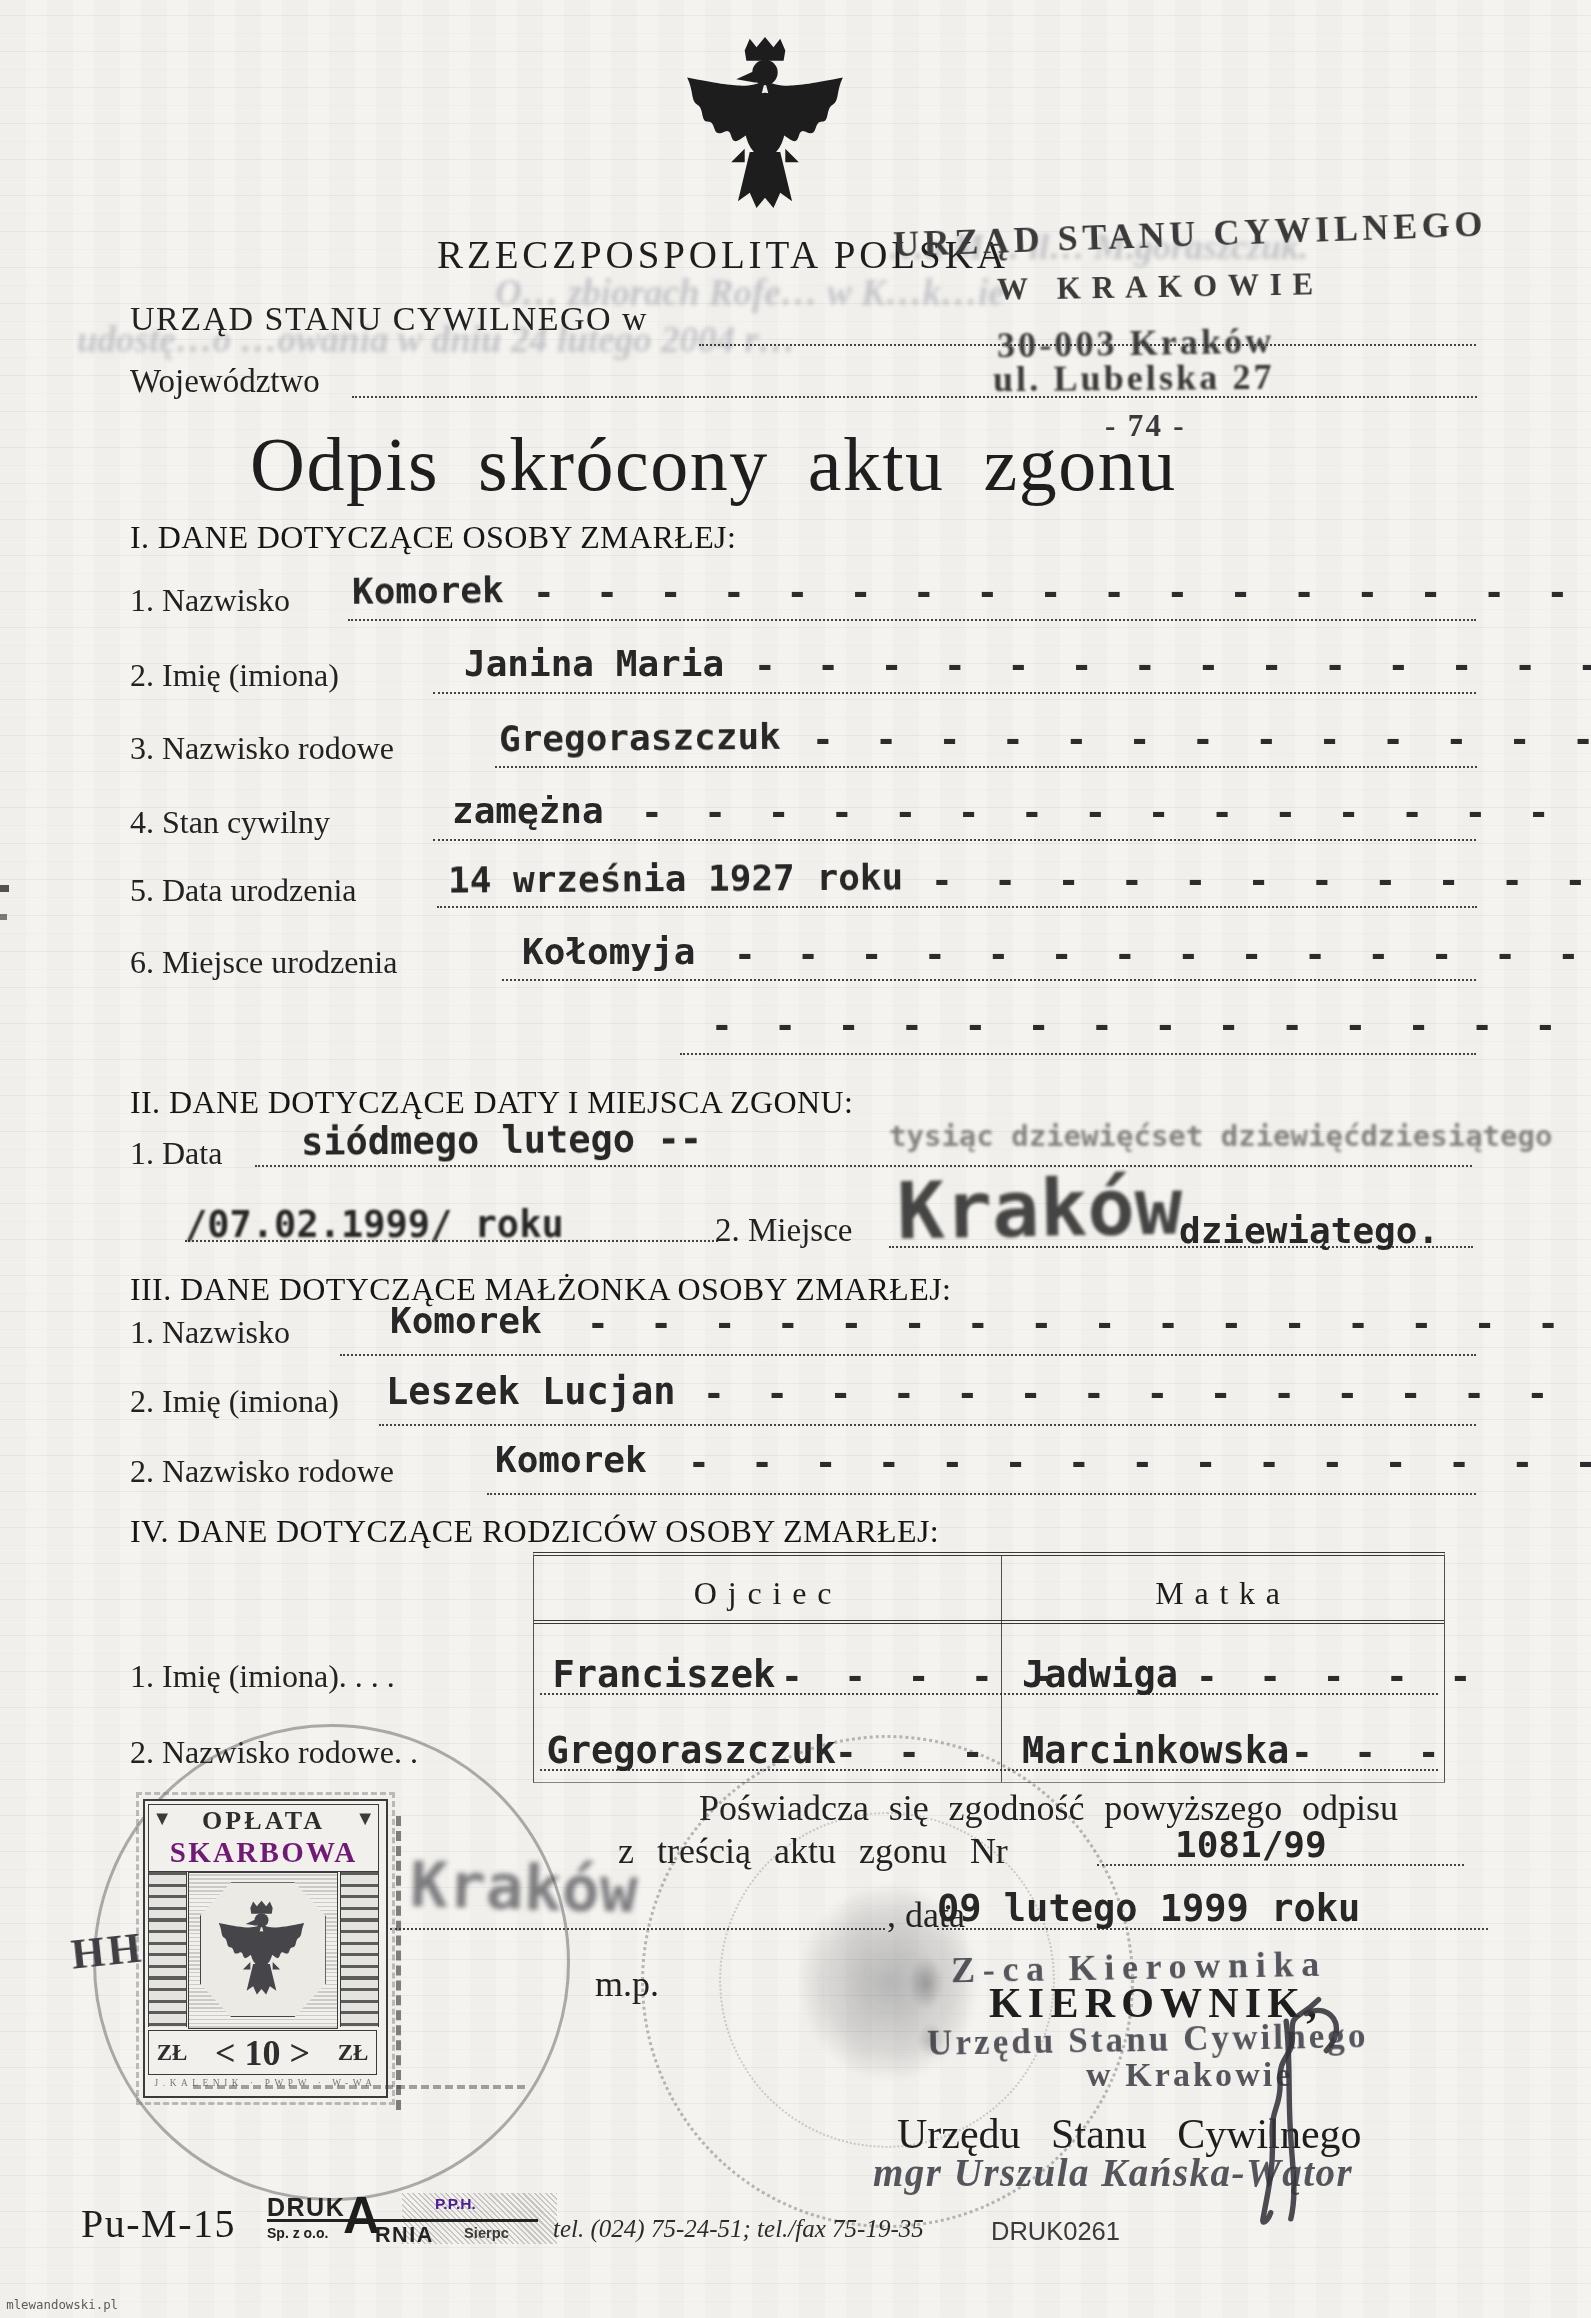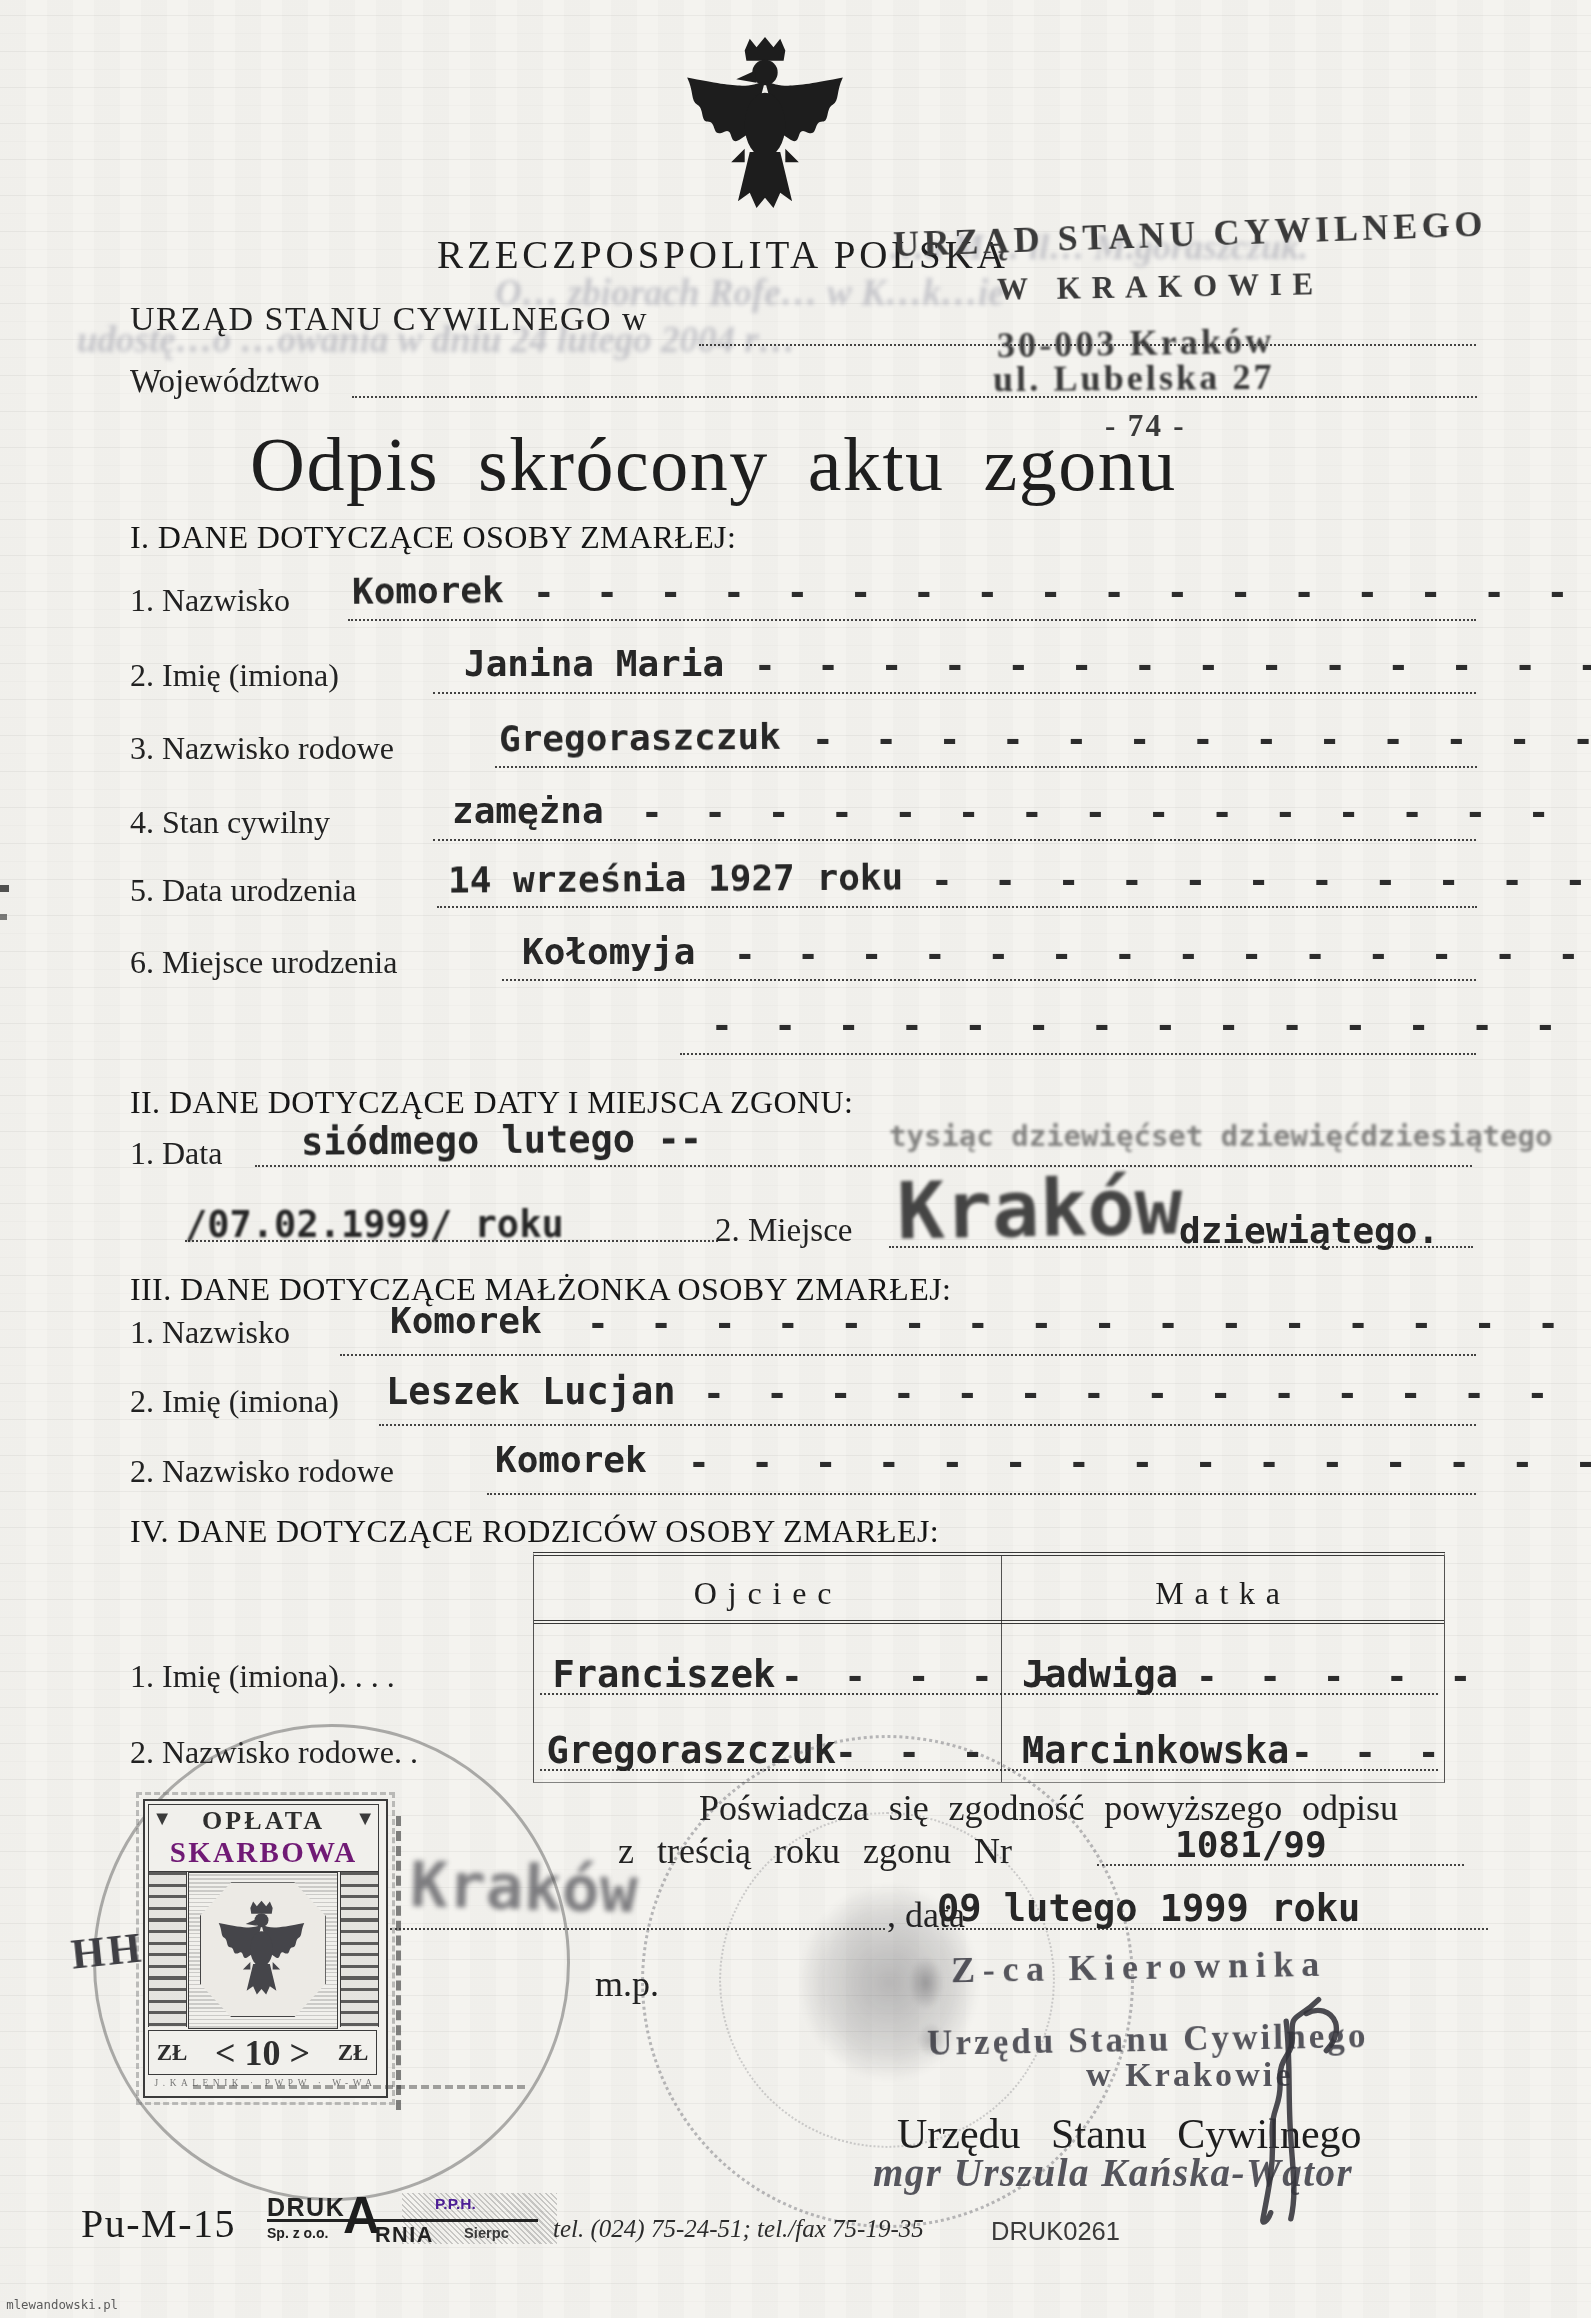--- a/index.html
+++ b/index.html
@@ -157,32 +157,33 @@
     <div class="abs tw" style="left:12.4px;top:173px;font-size:37px;">Gregoraszczuk</div>
     <div class="abs filler" style="left:301px;top:176px;">- - - -</div>
     <div class="abs tw" style="left:488px;top:173px;font-size:37px;">Marcinkowska</div>
     <div class="abs filler" style="left:757px;top:176px;">- - -</div>
     <div class="abs dots" style="left:6.2px;top:213px;width:898px;"></div>
   </div>
   <div class="abs lbl" style="left:130px;top:1658px;font-size:32px;">1. Imię (imiona). . . .</div>
   <div class="abs lbl" style="left:130px;top:1734px;font-size:32px;">2. Nazwisko rodowe. .</div>
 
   <div class="abs lbl" style="left:699px;top:1787px;font-size:36px;word-spacing:10.8px;">Poświadcza się zgodność powyższego odpisu</div>
-  <div class="abs lbl" style="left:618px;top:1830px;font-size:36px;word-spacing:14px;">z treścią roku zgonu Nr</div>
+  <div class="abs lbl" style="left:618px;top:1830px;font-size:36px;word-spacing:14px;">z treścią aktu zgonu Nr</div>
   <div class="abs dots" style="left:1097px;top:1864px;width:367px;"></div>
   <div class="abs tw" style="left:1175px;top:1824px;font-size:36px;">1081/99</div>
 
   <div class="abs tw" style="left:410px;top:1851px;font-size:63px;filter:blur(2.5px);opacity:.7;color:#4c4c52;transform:rotate(1.5deg);">Kraków</div>
   <div class="abs dots" style="left:390px;top:1928px;width:495px;"></div>
   <div class="abs lbl" style="left:887px;top:1894px;font-size:36px;">, data</div>
   <div class="abs tw" style="left:937px;top:1887px;font-size:37px;">09 lutego 1999 roku</div>
   <div class="abs dots" style="left:937px;top:1928px;width:551px;"></div>
   <div class="abs lbl" style="left:595px;top:1963px;font-size:36px;">m.p.</div>
 
   <div class="abs graystamp" style="left:951px;top:1946px;font-size:36px;letter-spacing:7.7px;transform:rotate(-1deg);">Z-ca Kierownika</div>
+  <div class="abs serif" style="left:989px;top:1979px;font-size:42px;font-weight:bold;letter-spacing:6.2px;white-space:nowrap;filter:blur(0.2px);">KIEROWNIK,</div>
   <div class="abs graystamp" style="left:927px;top:2020px;font-size:35px;letter-spacing:3.1px;transform:rotate(-1deg);">Urzędu Stanu Cywilnego</div>
   <div class="abs graystamp" style="left:1086px;top:2056px;font-size:34px;letter-spacing:3.1px;">w Krakowie</div>
   <div class="abs serif" style="left:897px;top:2110px;font-size:42px;word-spacing:20px;white-space:nowrap;filter:blur(0.2px);">Urzędu Stanu Cywilnego</div>
   <div class="abs graystamp" style="left:873px;top:2150px;font-size:39px;font-style:italic;letter-spacing:1.5px;">mgr Urszula Kańska-Wątor</div>
 
   <svg class="abs sig" viewBox="0 0 250 310" style="left:1175px;top:1990px;width:193px;height:240px;filter:blur(0.3px);">
     <path d="M186,12 C158,40 150,28 152,58 C154,86 134,84 136,118 C138,150 124,152 126,190 C128,232 120,262 114,296 C112,304 120,300 124,288"></path>
     <path d="M144,40 C150,90 146,140 150,190 C152,230 158,262 150,296"></path>
     <path d="M170,30 C185,22 202,26 208,42 C212,56 204,70 196,78"></path>
   </svg>

